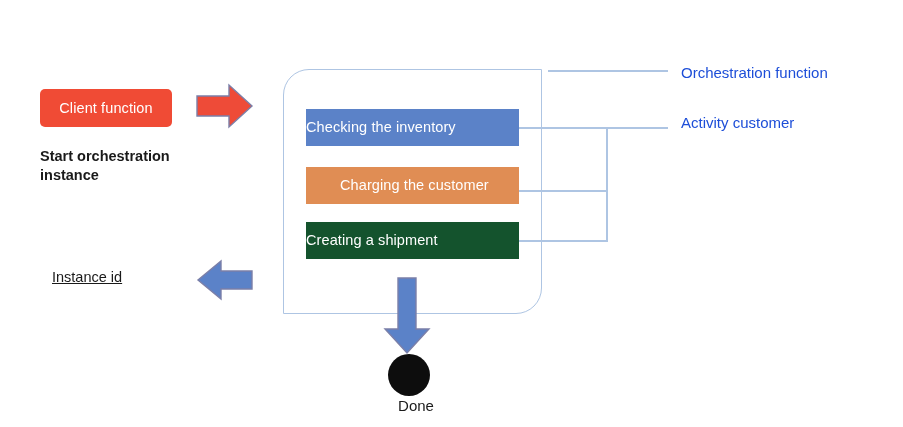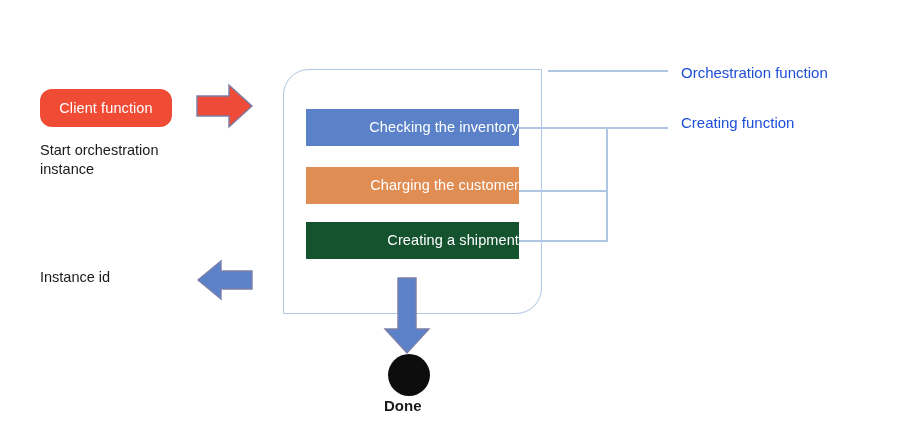--- a/index.html
+++ b/index.html
@@ -21,21 +21,21 @@
   }
 
   
   .client-pill {
     position: absolute;
     left: 40px;
     top: 89px;
     width: 132px;
     height: 38px;
     background: #F04B35;
-    border-radius: 12px;
+    border-radius: 5px;
     display: flex;
     align-items: center;
     justify-content: center;
     box-sizing: border-box;
   }
   .client-pill-label {
     color: #ffffff;
     font-size: 14.5px;
     line-height: 1;
     white-space: nowrap;
@@ -45,34 +45,37 @@
   
   .caption {
     position: absolute;
     color: #1a1a1a;
     font-size: 14.5px;
     line-height: 19px;
     white-space: pre-line;
   }
   .caption-start {
     left: 40px;
-    top: 141px;
+    top: 147px;
     width: 185px;
+    font-weight: bold;
   }
   .caption-instance {
-    left: 40px;
+    left: 52px;
     top: 268px;
     width: 150px;
+    text-decoration: underline;
   }
   .caption-done {
-    left: 384px;
+    left: 372px;
     top: 396px;
     width: 88px;
+    text-align: center;
     font-size: 15px;
-    font-weight: 700;
+    font-weight: 400;
   }
 
   
   .side-label {
     position: absolute;
     color: #1d4ed8;
     font-size: 15px;
     line-height: 1;
     white-space: nowrap;
   }
@@ -96,21 +99,21 @@
   }
 
   
   .activity-box {
     position: absolute;
     left: 306px;
     width: 213px;
     height: 37px;
     display: flex;
     align-items: center;
-    justify-content: flex-end;
+    justify-content: flex-start;
     box-sizing: border-box;
   }
   .activity-label {
     color: #ffffff;
     font-size: 14.5px;
     line-height: 1;
     white-space: nowrap;
     letter-spacing: 0.1px;
   }
   .activity-box-0 { top: 109px; background: #5B82C8; }
@@ -192,21 +195,21 @@
   </div>
 
   <div class="lead lead-h lead-orch-h"></div>
   <div class="lead lead-h lead-act-0"></div>
   <div class="lead lead-h lead-act-1"></div>
   <div class="lead lead-h lead-act-2"></div>
   <div class="lead lead-v lead-act-trunk"></div>
   <div class="lead lead-h lead-act-out"></div>
 
   <div class="side-label side-label-orch">Orchestration function</div>
-  <div class="side-label side-label-act">Creating function</div>
+  <div class="side-label side-label-act">Activity customer</div>
 
   <svg class="arrow-svg arrow-down" width="48" height="78" viewBox="0 0 48 78">
     <polygon points="15,1 33,1 33,52 46,52 24,76 2,52 15,52" fill="#5B82C8" stroke="#7B7FA8" stroke-width="1.4" stroke-linejoin="miter"></polygon>
   </svg>
 
   <div class="done-circle"></div>
   <div class="caption caption-done">Done</div>
 
 </div>
 

